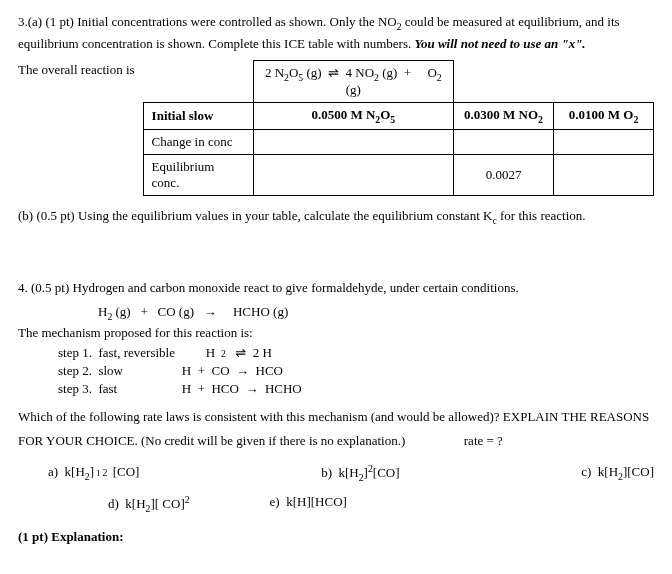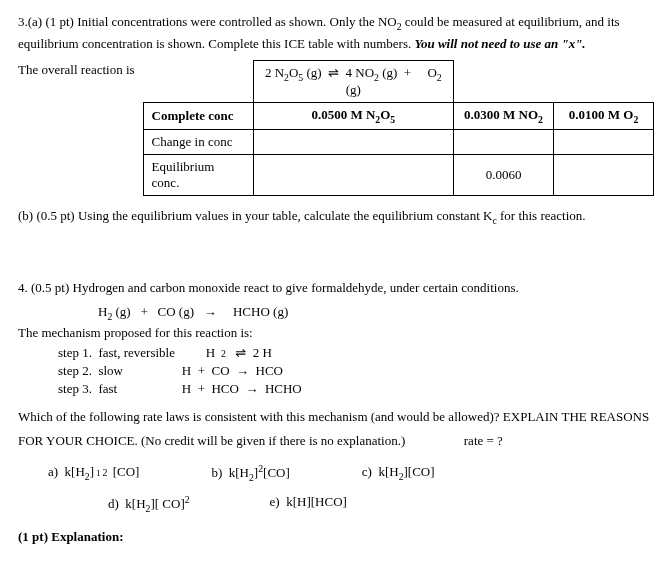--- a/index.html
+++ b/index.html
@@ -93,37 +93,37 @@
     <span class="reaction-label">The overall reaction is</span>
     <table class="ice-table">
       <thead>
         <tr>
           <td style="border:none; min-width:0; width:0; padding:0;"></td>
           <td style="text-align:center; font-weight:normal; border:1px solid #000;">
             2 N<sub>2</sub>O<sub>5</sub> (g) &nbsp;⇌&nbsp; 4 NO<sub>2</sub> (g) &nbsp;+&nbsp; &nbsp;&nbsp;&nbsp;O<sub>2</sub> (g)
           </td>
         </tr>
         <tr>
-          <td style="border:1px solid #000; font-weight:bold; min-width:110px;">Complete conc</td>
+          <td style="border:1px solid #000; font-weight:bold; min-width:110px;">Initial slow</td>
           <td style="border:1px solid #000; font-weight:bold; text-align:center;">0.0500 M N<sub>2</sub>O<sub>5</sub></td>
           <td style="border:1px solid #000; font-weight:bold; text-align:center;">0.0300 M NO<sub>2</sub></td>
           <td style="border:1px solid #000; font-weight:bold; text-align:center;">0.0100 M O<sub>2</sub></td>
         </tr>
       </thead>
       <tbody>
         <tr>
           <td style="border:1px solid #000;">Change in conc</td>
           <td style="border:1px solid #000; min-height:24px;">&nbsp;</td>
           <td style="border:1px solid #000;">&nbsp;</td>
           <td style="border:1px solid #000;">&nbsp;</td>
         </tr>
         <tr>
           <td style="border:1px solid #000;">Equilibrium conc.</td>
           <td style="border:1px solid #000;">&nbsp;</td>
-          <td style="border:1px solid #000; text-align:center;">0.0060</td>
+          <td style="border:1px solid #000; text-align:center;">0.0027</td>
           <td style="border:1px solid #000;">&nbsp;</td>
         </tr>
       </tbody>
     </table>
   </div>
 
   <div class="part-b">
     <span>(b)  (0.5 pt) Using the equilibrium values in your table, calculate the equilibrium constant K<sub>c</sub> for this reaction.</span>
   </div>
 </div>
@@ -152,21 +152,21 @@
       <span class="step-label">step 3. &nbsp;fast</span>
       <span class="mech-eq">&nbsp;&nbsp;&nbsp;&nbsp;&nbsp;&nbsp;&nbsp;&nbsp;&nbsp;&nbsp;&nbsp;H &nbsp;+&nbsp; HCO &nbsp;→&nbsp; HCHO</span>
     </div>
   </div>
 
   <div class="rate-laws-block">
     <div>
       Which of the following rate laws is consistent with this mechanism (and would be allowed)?  EXPLAIN THE REASONS FOR YOUR CHOICE. (No credit will be given if there is no explanation.) &nbsp;&nbsp;&nbsp;&nbsp;&nbsp;&nbsp;&nbsp;&nbsp;&nbsp;&nbsp;&nbsp;&nbsp;&nbsp;&nbsp;&nbsp;&nbsp; rate  =  ?
     </div>
 
-    <div style="display:flex; gap:12px; margin-top:8px; flex-wrap:wrap;">
+    <div style="display:flex; gap:12px; margin-top:8px; flex-wrap:wrap;justify-content:space-between;">
       <div style="display:flex; align-items:baseline; gap:2px; margin-right:60px; margin-left:30px;">
         <span>a)&nbsp;&nbsp;k[H<sub>2</sub>]</span>
           <sup style="font-size:0.7em;">1</sup>
           <span style="vertical-align:sub; font-size:0.75em;">2</span>
           <span>&nbsp;[CO]</span>
       </div>
       <div style="margin-right:60px;">
         <span>b)&nbsp;&nbsp;k[H<sub>2</sub>]<sup>2</sup>[CO]</span>
       </div>
       <div>

